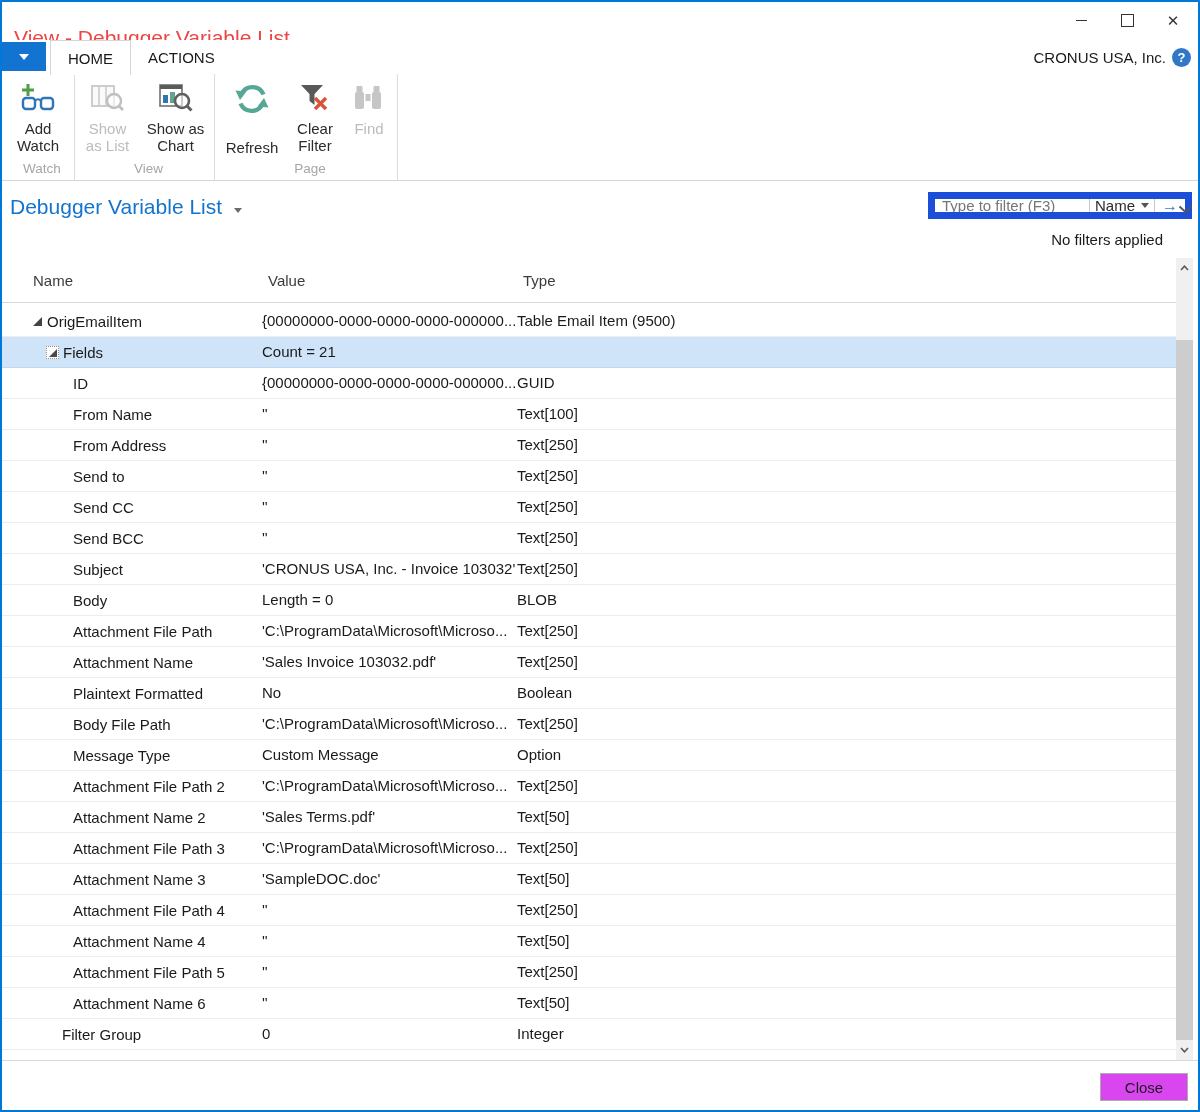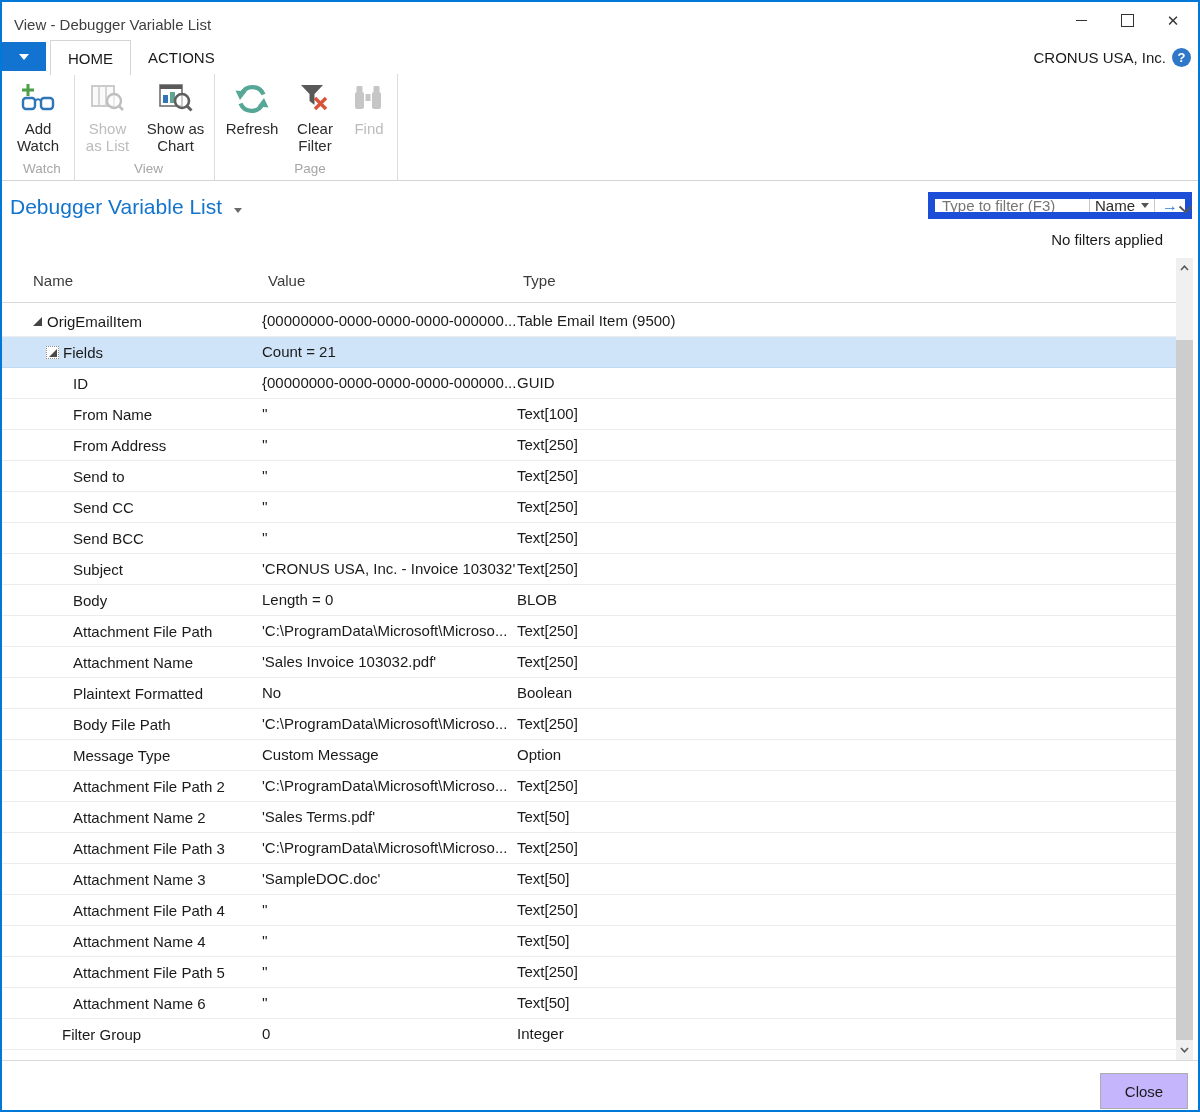--- a/index.html
+++ b/index.html
@@ -1,20 +1,20 @@
 <!DOCTYPE html>
 <html><head>
 <meta charset="utf-8">
 <style>
   html,body{margin:0;padding:0;background:#9aa0a6;font-family:"Liberation Sans","DejaVu Sans",sans-serif;}
   .window{position:relative;width:1200px;height:1112px;background:#ffffff;border:2px solid #0078d7;box-sizing:border-box;overflow:hidden;color:#1a1a1a;}
 
   
   .titlebar{position:absolute;top:0;left:0;right:0;height:38px;background:#fff;}
-  .titlebar .title{position:absolute;left:12px;top:14px;font-size:15px;color:#404040;white-space:nowrap;}
+  .titlebar .title{position:absolute;left:12px;top:24px;font-size:21px;color:#ef4444;white-space:nowrap;}
   .caption-buttons{position:absolute;right:2px;top:0;height:36px;display:flex;}
   .cap-btn{width:46px;height:36px;display:flex;align-items:center;justify-content:center;}
   .min-glyph{width:11px;height:1px;background:#333;display:block;}
   .max-glyph{width:11px;height:11px;border:1px solid #333;display:block;}
   .close-glyph{font-size:15px;color:#333;line-height:1;}
 
   
   .tabrow{position:absolute;top:38px;left:0;right:0;height:34px;border-bottom:1px solid #d5d5d5;background:#fff;}
   .app-menu{position:absolute;left:0;top:2px;width:44px;height:29px;background:#1273d0;display:flex;align-items:center;justify-content:center;}
   .app-caret{width:0;height:0;border-left:5px solid transparent;border-right:5px solid transparent;border-top:6px solid #fff;}
@@ -67,21 +67,21 @@
   .fields-icon i{position:absolute;right:1px;bottom:1px;width:0;height:0;border-left:8px solid transparent;border-bottom:8px solid #4a4a4a;}
 
   
   .scrollbar{position:absolute;left:1174px;top:256px;width:17px;height:802px;background:#f0f0f0;}
   .sb-arrow{position:absolute;left:0;width:17px;height:20px;display:flex;align-items:center;justify-content:center;}
   .sb-up{top:0;} .sb-down{bottom:0;}
   .sb-thumb{position:absolute;left:0;top:82px;width:17px;height:700px;background:#cdcdcd;}
 
   
   .footer{position:absolute;left:0;right:0;top:1058px;height:50px;background:#fff;border-top:1px solid #d9d9d9;}
-  .close-button{position:absolute;right:10px;top:12px;width:88px;height:36px;background:#c4b5fd;border:1px solid #adadad;font-size:15px;font-family:inherit;color:#1a1a1a;}
+  .close-button{position:absolute;right:10px;top:12px;width:88px;height:28px;background:#d946ef;border:1px solid #adadad;font-size:15px;font-family:inherit;color:#1a1a1a;}
 </style>
 </head>
 <body>
 
 <div class="window">
 
   <div class="titlebar">
     <span class="title">View - Debugger Variable List</span>
     <div class="caption-buttons">
       <span class="cap-btn">
@@ -149,21 +149,21 @@
                 <path d="M29 23l4.5 4.5" stroke="#5f5f5f" stroke-width="3"></path>
               </svg>
             </span>
             <div class="rb-label">Show as Chart</div>
           </div>
         </div>
         <div class="rg-label">View</div>
       </div>
       <div class="ribbon-group" style="width: 183px;">
         <div class="rg-buttons">
-          <div class="ribbon-button" style="width: 64px;">
+          <div class="ribbon-button" style="width: 64px; gap: 19px;">
             <span class="rb-icon">
               <svg width="38" height="36" viewBox="0 0 38 36">
                 <path d="M30.5 13.5 A12 12 0 0 0 8.5 13.2" fill="none" stroke="#57a796" stroke-width="4.4"></path>
                 <polygon points="2.5,9.5 13.5,10.5 7,19" fill="#57a796"></polygon>
                 <path d="M7.5 22.5 A12 12 0 0 0 29.5 22.8" fill="none" stroke="#57a796" stroke-width="4.4"></path>
                 <polygon points="35.5,26.5 24.5,25.5 31,17" fill="#57a796"></polygon>
               </svg>
             </span>
             <div class="rb-label">Refresh</div>
           </div>

